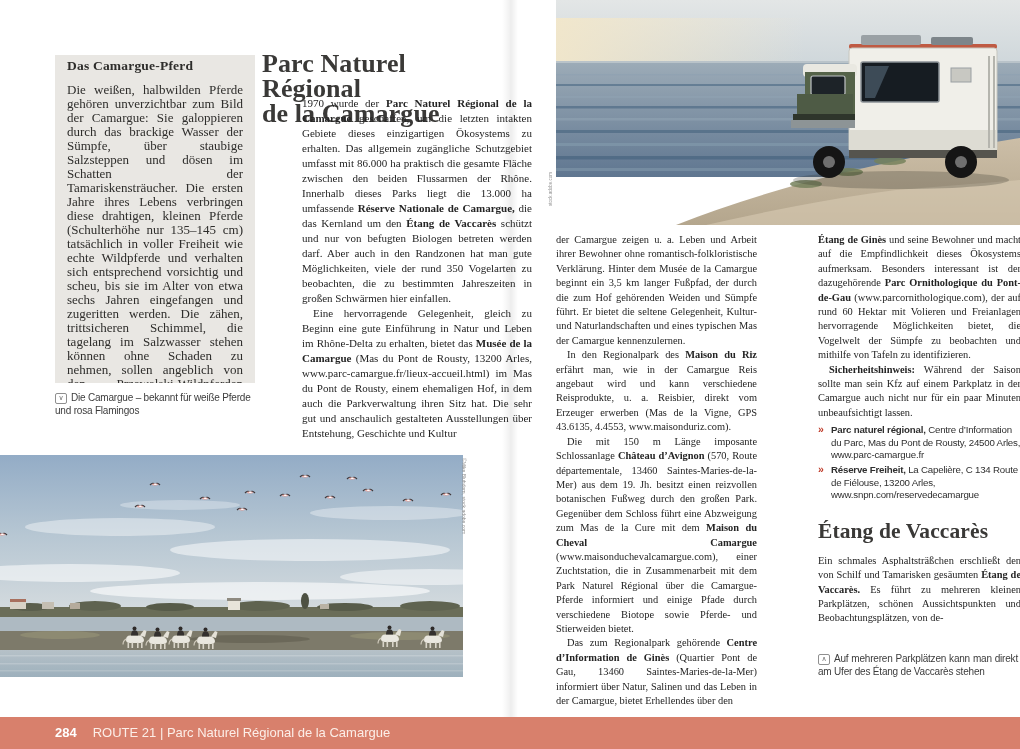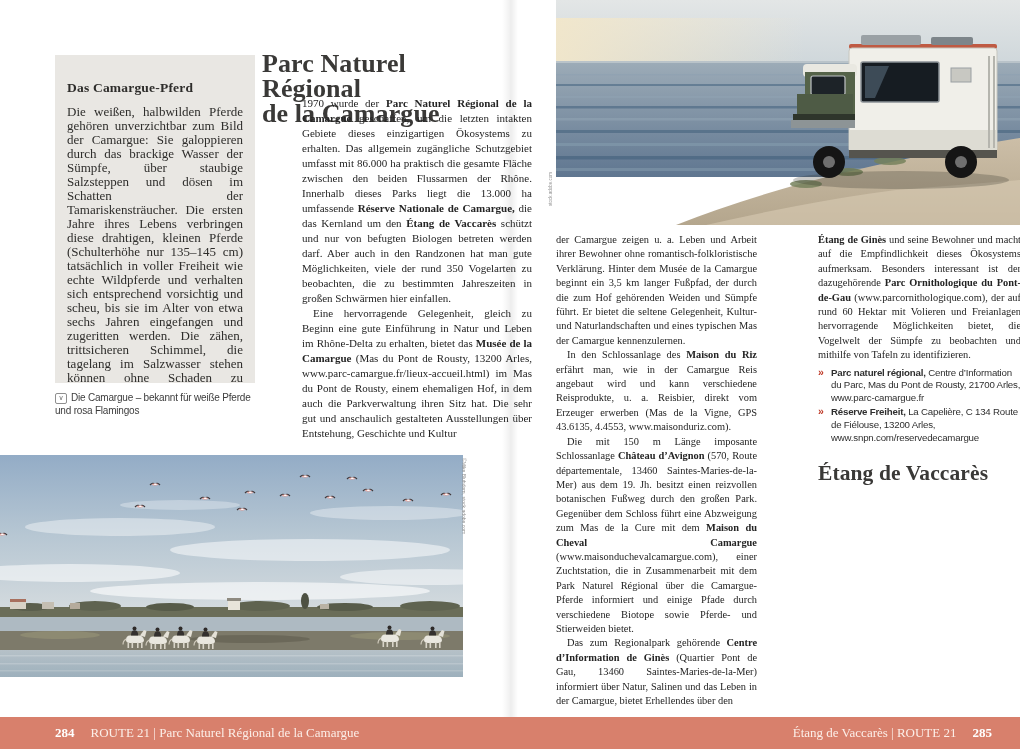--- a/index.html
+++ b/index.html
@@ -5,21 +5,21 @@
   html,body{margin:0;padding:0;}
   body{
     width:1020px;height:749px;position:relative;overflow:hidden;
     background:#ffffff;
     font-family:"Liberation Serif", serif;
     -webkit-font-smoothing:antialiased;
   }
   
   .sidebar-box{
     position:absolute;left:55px;top:55px;width:200px;height:328px;
-    background:#e9e7e3;padding:25px 12px;box-sizing:border-box;overflow:hidden;
+    background:#e9e7e3;padding:3px 12px;box-sizing:border-box;overflow:hidden;
   }
   .sidebar-title{
     font-weight:bold;font-size:13.5px;line-height:16px;color:#2e2d2b;
     margin:0 0 9px 0;letter-spacing:.2px;
   }
   .sidebar-body{
     font-size:13px;line-height:14px;text-align:justify;color:#2e2d2b;
   }
   .caption{
     position:absolute;font-family:"Liberation Sans", sans-serif;
@@ -68,21 +68,21 @@
     position:absolute;left:0;top:-1px;font-weight:bold;font-size:10.5px;color:#bf3a28;
   }
   .section2-title{
     font-family:"Liberation Serif", serif;font-weight:bold;font-size:21.5px;line-height:24px;
     color:#3a3937;margin:17px 0 11px 0;letter-spacing:.1px;
   }
   .caption-right{position:static;margin-top:26px;width:200px;}
   
   .footer{
     position:absolute;left:0;top:717px;width:1020px;height:32px;background:#d8806c;
-    font-family:Liberation Serif, serif;font-size:13px;
+    font-family:Liberation Sans, sans-serif;font-size:13px;
   }
   .footer .pagenum{font-weight:bold;color:#ffffff;}
   .footer .flabel{color:#fceee8;}
   .footer-left{position:absolute;left:55px;top:8px;}
   .footer-left .flabel{margin-left:16px;}
   .footer-right{position:absolute;right:28px;top:8px;}
   .footer-right .flabel{margin-right:16px;}
   .gutter{
     position:absolute;left:502px;top:0;width:16px;height:717px;
     background:linear-gradient(90deg, rgba(0,0,0,0) 0%, rgba(0,0,0,0.05) 45%, rgba(0,0,0,0.07) 55%, rgba(0,0,0,0) 100%);
@@ -261,40 +261,42 @@
         <circle cx="38" cy="132" r="6" fill="#6f6f6f"></circle>
     <circle cx="170" cy="132" r="16" fill="#151515"></circle>
         <circle cx="170" cy="132" r="6" fill="#6f6f6f"></circle>
   </g>
 </svg>
 </div>
 <div class="credit credit-right">stock.adobe.com</div>
 
 <div class="col col-a">
   <p><span>der Camargue zeigen u. a. Leben und Arbeit ihrer Bewohner ohne romantisch-folkloristische Verklärung. Hinter dem Musée de la Camargue beginnt ein 3,5 km langer Fußpfad, der durch die zum Hof gehörenden Weiden und Sümpfe führt. Er bietet die seltene Gelegenheit, Kultur- und Naturlandschaften und eines typischen Mas der Camargue kennenzulernen.</span></p>
-  <p class="ind"><span>In den Schlossanlage des </span><b>Maison du Riz</b><span> erfährt man, wie in der Camargue Reis angebaut wird und kann verschiedene Reisprodukte, u. a. Reisbier, direkt vom Erzeuger erwerben (Mas de la Vigne, GPS 43.6135, 4.4553, www.maisonduriz.com).</span></p>
+  <p class="ind"><span>In den Regionalpark des </span><b>Maison du Riz</b><span> erfährt man, wie in der Camargue Reis angebaut wird und kann verschiedene Reisprodukte, u. a. Reisbier, direkt vom Erzeuger erwerben (Mas de la Vigne, GPS 43.6135, 4.4553, www.maisonduriz.com).</span></p>
   <p class="ind"><span>Die mit 150 m Länge imposante Schlossanlage </span><b>Château d’Avignon</b><span> (570, Route départementale, 13460 Saintes-Maries-de-la-Mer) aus dem 19. Jh. besitzt einen reizvollen botanischen Fußweg durch den großen Park. Gegenüber dem Schloss führt eine Abzweigung zum Mas de la Cure mit dem </span><b>Maison du Cheval Camargue</b><span> (www.maisonduchevalcamargue.com), einer Zuchtstation, die in Zusammenarbeit mit dem Park Naturel Régional über die Camargue-Pferde informiert und einige Pfade durch verschiedene Biotope sowie Pferde- und Stierweiden bietet.</span></p>
   <p class="ind"><span>Das zum Regionalpark gehörende </span><b>Centre d’Information de Ginès</b><span> (Quartier Pont de Gau, 13460 Saintes-Maries-de-la-Mer) informiert über Natur, Salinen und das Leben in der Camargue, bietet Erhellendes über den</span></p>
 </div>
 
 <div class="col col-b">
   <p><b>Étang de Ginès</b><span> und seine Bewohner und macht auf die Empfindlichkeit dieses Ökosystems aufmerksam. Besonders interessant ist der dazugehörende </span><b>Parc Ornithologique du Pont-de-Gau</b><span> (www.parcornithologique.com), der auf rund 60 Hektar mit Volieren und Freianlagen hervorragende Möglichkeiten bietet, die Vogelwelt der Sümpfe zu beobachten und mithilfe von Tafeln zu identifizieren.</span></p>
+  <p class="ind"><b>Sicherheitshinweis:</b><span> Während der Saison sollte man sein Kfz auf einem Parkplatz in der Camargue auch nicht nur für ein paar Minuten unbeaufsichtigt lassen.</span></p>
   <div class="bullets">
     <div class="bullet">
-      <span class="chev">»</span><b>Parc naturel régional,</b><span> Centre d’Information du Parc, Mas du Pont de Rousty, 21700 Arles, www.parc-camargue.fr</span>
+      <span class="chev">»</span><b>Parc naturel régional,</b><span> Centre d’Information du Parc, Mas du Pont de Rousty, 24500 Arles, www.parc-camargue.fr</span>
     </div>
     <div class="bullet">
       <span class="chev">»</span><b>Réserve Freiheit,</b><span> La Capelière, C 134 Route de Fiélouse, 13200 Arles, www.snpn.com/reservedecamargue</span>
     </div>
   </div>
   <h2 class="section2-title">Étang de Vaccarès</h2>
+  <p><span>Ein schmales Asphaltsträßchen erschließt den von Schilf und Tamarisken gesäumten </span><b>Étang de Vaccarès.</b><span> Es führt zu mehreren kleinen Parkplätzen, schönen Aussichtspunkten und Beobachtungsplätzen, von de-</span></p>
+  <div class="caption caption-right">
+    <span class="cap-icon">∧</span><span>Auf mehreren Parkplätzen kann man direkt am Ufer des Étang de Vaccarès stehen</span>
+  </div>
 </div>
 
 <div class="gutter"></div>
 
 <div class="footer">
   <div class="footer-left">
     <span class="pagenum">284</span><span class="flabel">ROUTE 21 | Parc Naturel Régional de la Camargue</span>
   </div>
-  <div class="footer-right">
-    <span class="flabel">Étang de Vaccarès | ROUTE 21</span><span class="pagenum">285</span>
-  </div>
 </div>
 
 </body></html>

